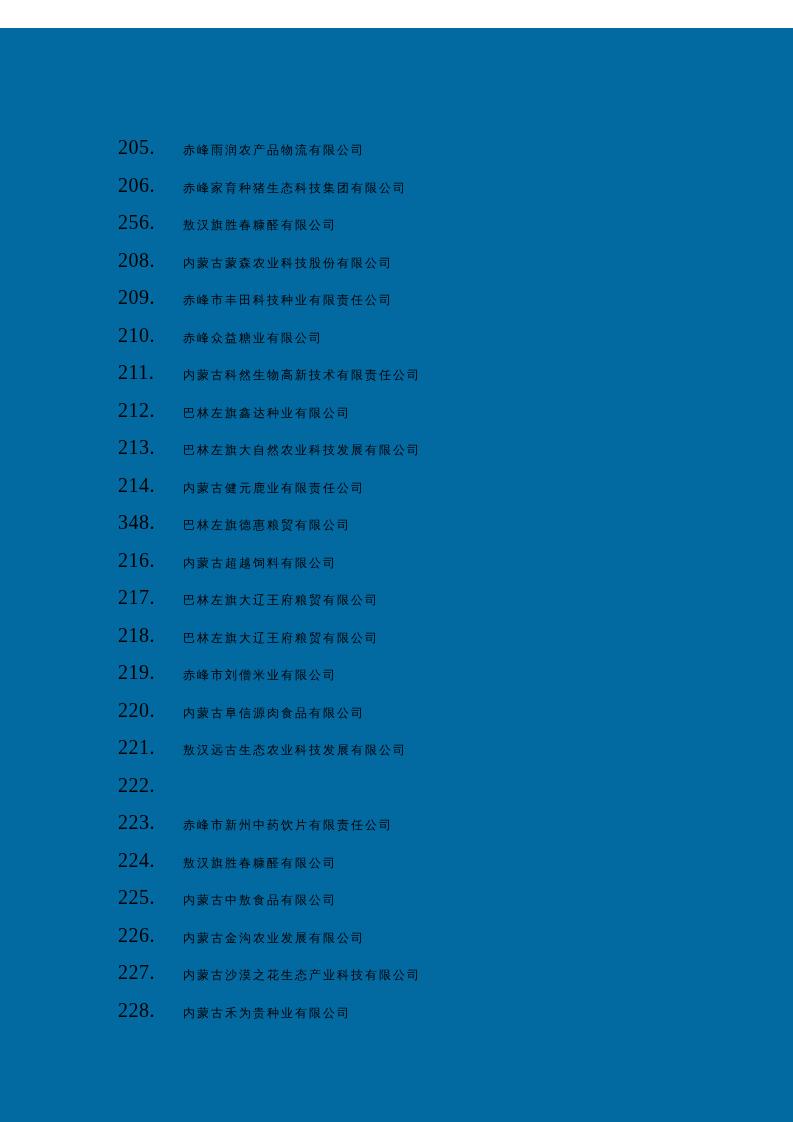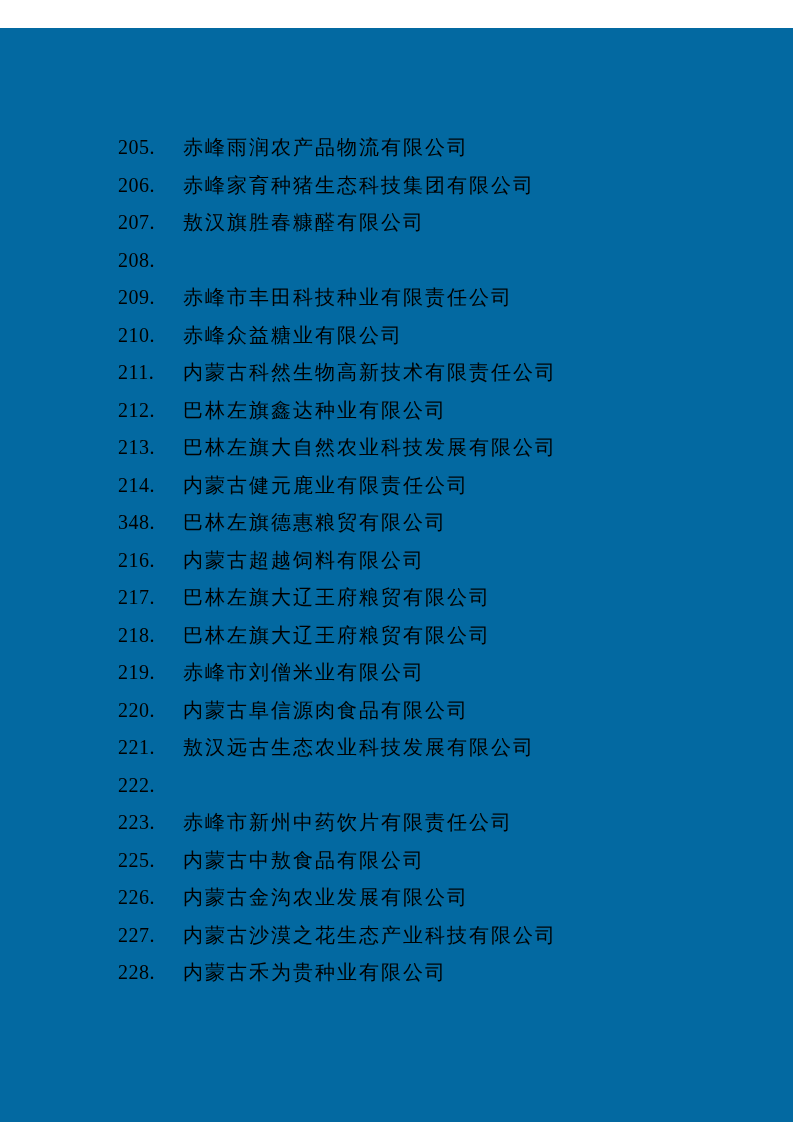--- a/index.html
+++ b/index.html
@@ -35,21 +35,21 @@
     width: 46px;
     font-size: 20px;
     letter-spacing: 0.5px;
     color: #000000;
   }
   .gap {
     display: inline-block;
     width: 19px;
   }
   .name {
-    font-size: 20px;
+    font-size: 12px;
     letter-spacing: 2px;
     color: #000000;
   }
 </style>
 </head>
 <body>
 
 <div class="page">
   <div class="list" id="company-list">
 
@@ -59,28 +59,29 @@
     <span class="name">赤峰雨润农产品物流有限公司</span>
   </div>
 
   <div class="row">
     <span class="num">206.</span>
     <span class="gap"></span>
     <span class="name">赤峰家育种猪生态科技集团有限公司</span>
   </div>
 
   <div class="row">
-    <span class="num">207.</span>
+    <span class="num">256.</span>
     <span class="gap"></span>
     <span class="name">敖汉旗胜春糠醛有限公司</span>
   </div>
 
   <div class="row">
     <span class="num">208.</span>
     <span class="gap"></span>
+    <span class="name">内蒙古蒙森农业科技股份有限公司</span>
   </div>
 
   <div class="row">
     <span class="num">209.</span>
     <span class="gap"></span>
     <span class="name">赤峰市丰田科技种业有限责任公司</span>
   </div>
 
   <div class="row">
     <span class="num">210.</span>
@@ -158,20 +159,25 @@
     <span class="num">222.</span>
     <span class="gap"></span>
   </div>
 
   <div class="row">
     <span class="num">223.</span>
     <span class="gap"></span>
     <span class="name">赤峰市新州中药饮片有限责任公司</span>
   </div>
 
+  <div class="row">
+    <span class="num">224.</span>
+    <span class="gap"></span>
+    <span class="name">敖汉旗胜春糠醛有限公司</span>
+  </div>
 
   <div class="row">
     <span class="num">225.</span>
     <span class="gap"></span>
     <span class="name">内蒙古中敖食品有限公司</span>
   </div>
 
   <div class="row">
     <span class="num">226.</span>
     <span class="gap"></span>

